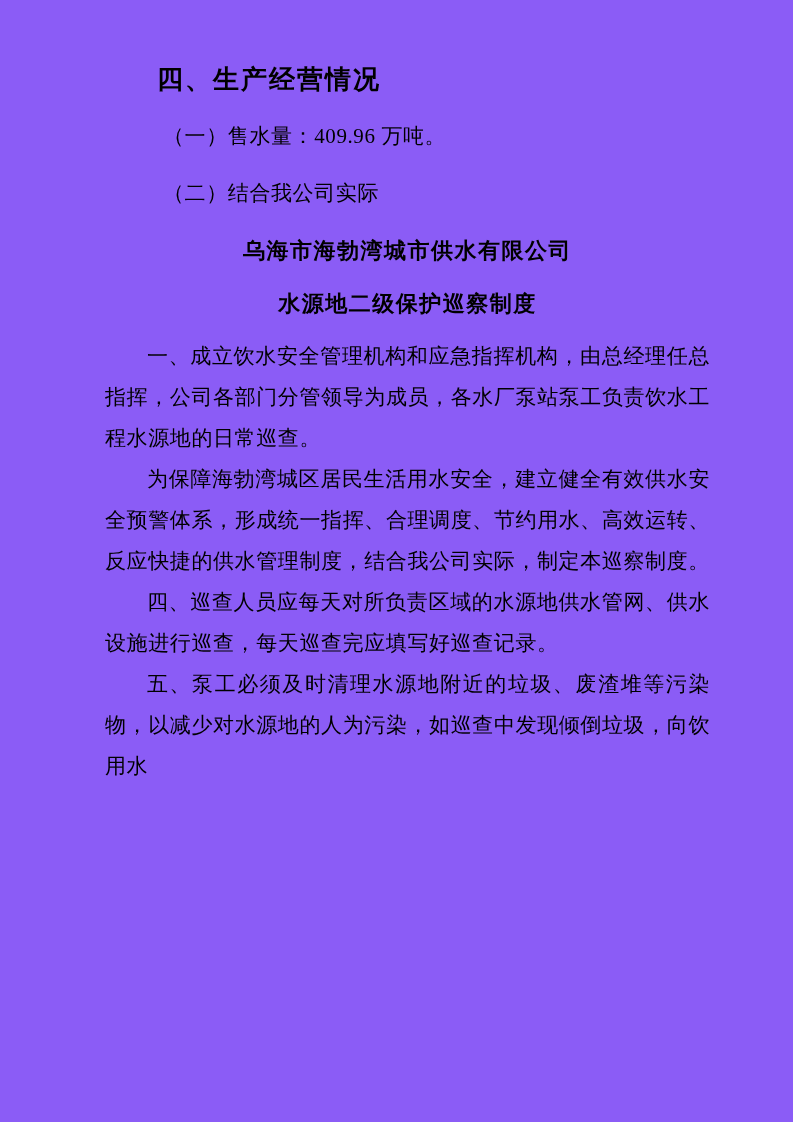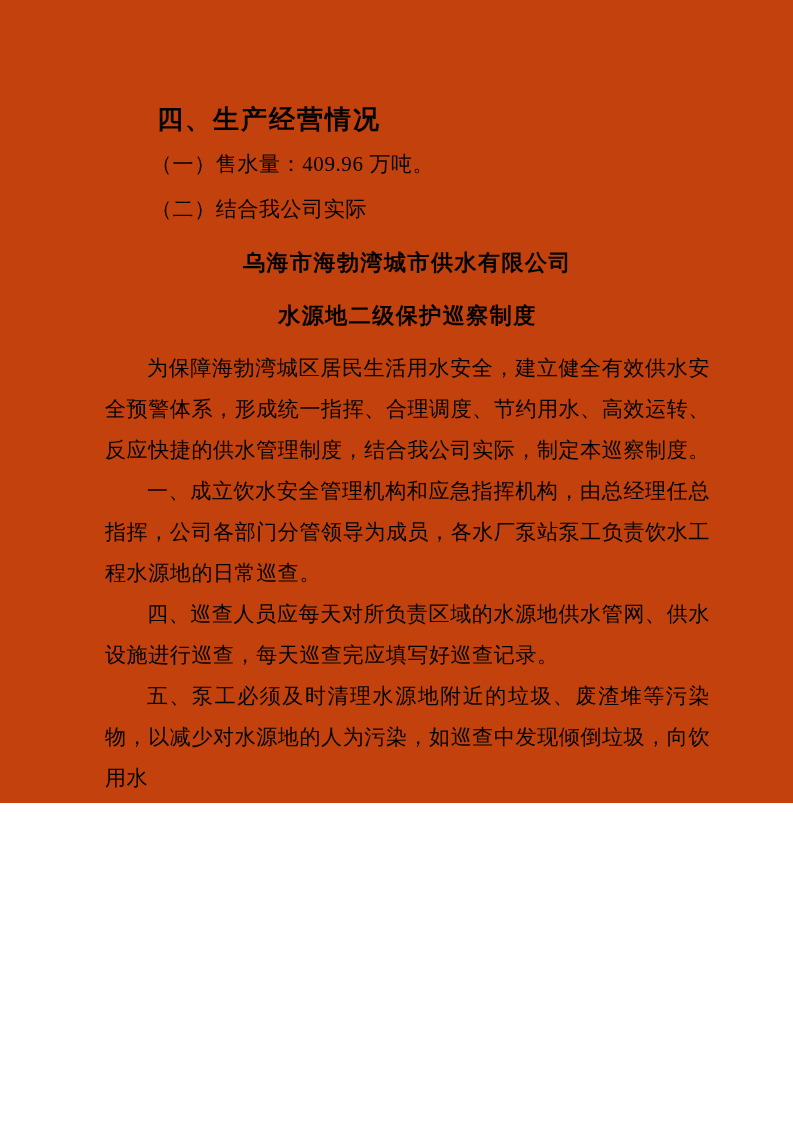--- a/index.html
+++ b/index.html
@@ -3,47 +3,47 @@
 <meta charset="utf-8">
 <style>
   html, body {
     margin: 0;
     padding: 0;
     background: #ffffff;
   }
   .page {
     position: relative;
     width: 793px;
-    height: 803px;
-    background: #c2410c;
+    height: 1122px;
+    background: #8b5cf6;
     color: #000000;
     overflow: hidden;
     box-sizing: border-box;
-    padding: 99px 83px 0 105px;
+    padding: 59px 83px 0 105px;
     font-family: "Liberation Serif", "DejaVu Serif", serif;
   }
   .content {
     width: 605px;
   }
   .section-heading {
     font-family: "Liberation Sans", "DejaVu Sans", sans-serif;
     font-weight: bold;
     font-size: 26px;
     line-height: 41px;
     letter-spacing: 2px;
     text-indent: 2em;
     margin: 0;
     white-space: nowrap;
   }
   .list-line {
     font-size: 21px;
     line-height: 41px;
     letter-spacing: 0.6px;
     text-indent: 2em;
-    margin: 4px;
+    margin: 16px;
     white-space: nowrap;
   }
   .doc-title {
     font-weight: bold;
     font-size: 22px;
     line-height: 41px;
     letter-spacing: 1.5px;
     text-align: center;
     margin: 12px;
     white-space: nowrap;
@@ -67,23 +67,23 @@
     <h2 class="section-heading">四、生产经营情况</h2>
 
     <p class="list-line">（一）售水量：409.96 万吨。</p>
 
     <p class="list-line">（二）结合我公司实际</p>
 
     <h1 class="doc-title">乌海市海勃湾城市供水有限公司</h1>
 
     <h1 class="doc-title">水源地二级保护巡察制度</h1>
 
+    <p class="body-para">一、成立饮水安全管理机构和应急指挥机构，由总经理任总指挥，公司各部门分管领导为成员，各水厂泵站泵工负责饮水工程水源地的日常巡查。</p>
+
     <p class="body-para">为保障海勃湾城区居民生活用水安全，建立健全有效供水安全预警体系，形成统一指挥、合理调度、节约用水、高效运转、反应快捷的供水管理制度，结合我公司实际，制定本巡察制度。</p>
-
-    <p class="body-para">一、成立饮水安全管理机构和应急指挥机构，由总经理任总指挥，公司各部门分管领导为成员，各水厂泵站泵工负责饮水工程水源地的日常巡查。</p>
 
 
 
     <p class="body-para">四、巡查人员应每天对所负责区域的水源地供水管网、供水设施进行巡查，每天巡查完应填写好巡查记录。</p>
 
     <p class="body-para">五、泵工必须及时清理水源地附近的垃圾、废渣堆等污染物，以减少对水源地的人为污染，如巡查中发现倾倒垃圾，向饮用水</p>
 
   </div>
 </div>
 

